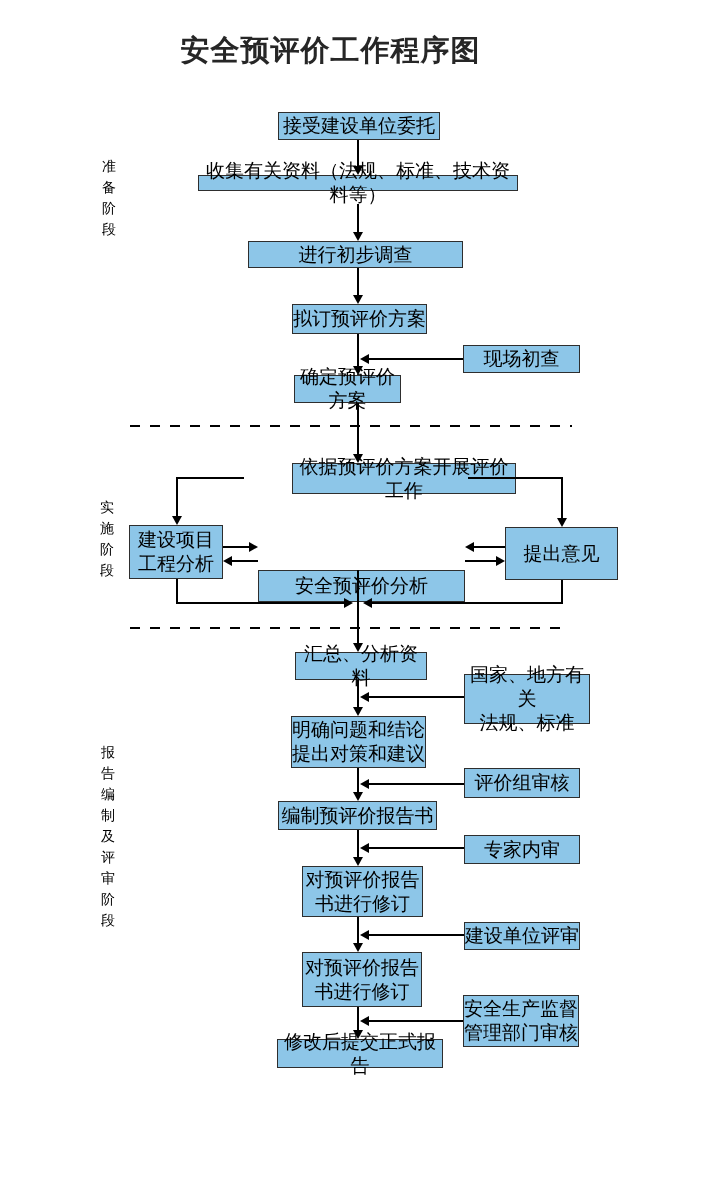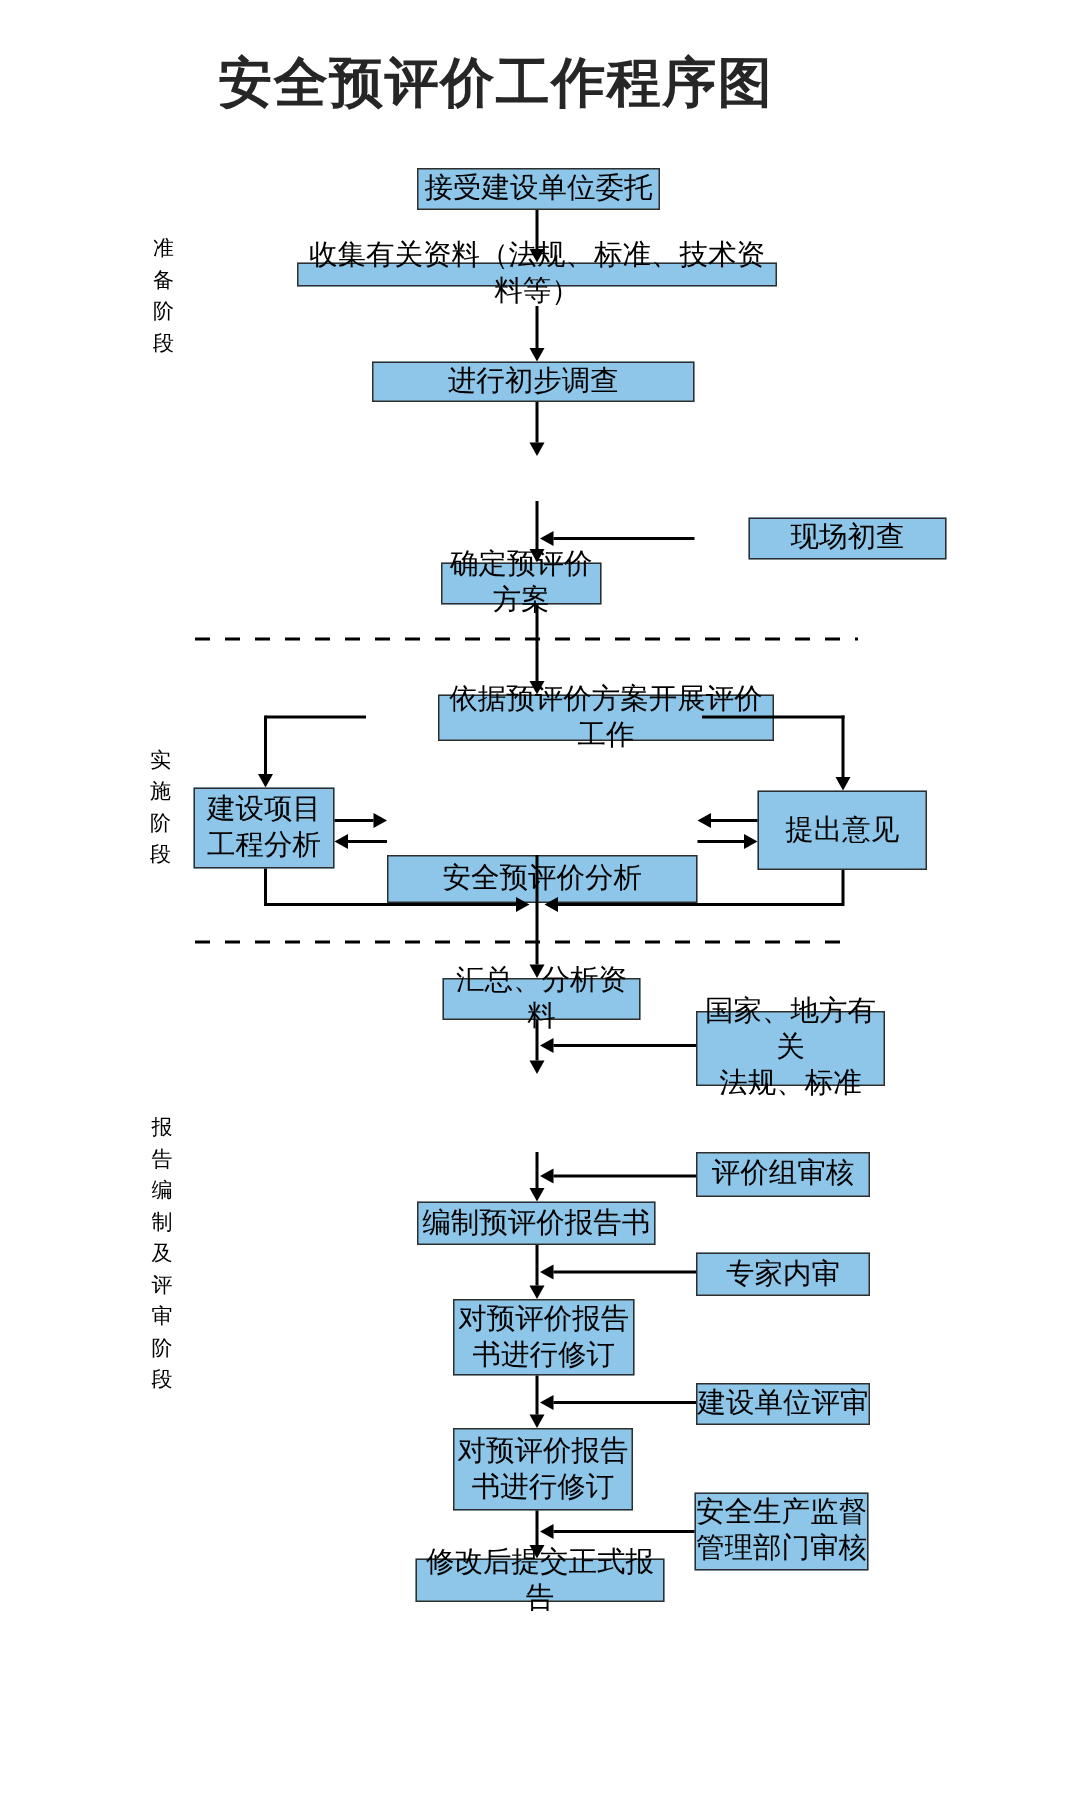--- a/index.html
+++ b/index.html
@@ -1,20 +1,20 @@
 <!DOCTYPE html>
 <html><head>
 <meta charset="utf-8">
 <style>
   html,body{margin:0;padding:0;background:#ffffff;}
   .canvas{position:relative;width:715px;height:1200px;background:#fff;overflow:hidden;
           font-family:"Liberation Serif","DejaVu Serif",serif;color:#000;}
   .title{position:absolute;left:0;top:31px;width:661px;text-align:center;
          font-family:"Liberation Sans","DejaVu Sans",sans-serif;
-         font-weight:bold;font-size:36px;color:#262626;letter-spacing:1px;}
+         font-weight:bold;font-size:29px;color:#262626;letter-spacing:1px;}
   .box{position:absolute;box-sizing:border-box;background:#8DC6E8;border:1.5px solid #2E2E2E;
        display:flex;align-items:center;justify-content:center;text-align:center;
        font-size:19px;line-height:24px;white-space:pre-line;}
   .phase{position:absolute;width:18px;text-align:center;font-size:14px;line-height:21px;
          white-space:pre-line;color:#000;}
   .vline{position:absolute;width:2.4px;background:#000;}
   .hline{position:absolute;height:2.4px;background:#000;}
   .arr{position:absolute;width:0;height:0;}
   .arr.down{border-left:5px solid transparent;border-right:5px solid transparent;border-top:9px solid #000;}
   .arr.left{border-top:5px solid transparent;border-bottom:5px solid transparent;border-right:9px solid #000;}
@@ -46,30 +46,33 @@
 审
 阶
 段</div>
 
   <div class="dash" style="left:130px;top:425px;width:442px;"></div>
   <div class="dash" style="left:130px;top:627px;width:438px;"></div>
 
   <div class="box" style="left:278px;top:112px;width:162px;height:28px;">接受建设单位委托</div>
   <div class="box" style="left:198px;top:175px;width:320px;height:16px;">收集有关资料（法规、标准、技术资料等）</div>
   <div class="box" style="left:248px;top:241px;width:215px;height:27px;">进行初步调查</div>
-  <div class="box" style="left:463px;top:345px;width:132px;height:28px;margin-left:36px;">现场初查</div>
+  <div class="box" style="left:292px;top:304px;width:135px;height:30px;">拟订预评价方案</div>
+  <div class="box" style="left:463px;top:345px;width:117px;height:28px;">现场初查</div>
   <div class="box" style="left:294px;top:375px;width:107px;height:28px;">确定预评价方案</div>
   <div class="box" style="left:244px;top:463px;width:224px;height:31px;margin-left:48px;">依据预评价方案开展评价工作</div>
   <div class="box" style="left:129px;top:525px;width:94px;height:54px;">建设项目
 工程分析</div>
   <div class="box" style="left:258px;top:570px;width:207px;height:32px;">安全预评价分析</div>
   <div class="box" style="left:505px;top:527px;width:113px;height:53px;">提出意见</div>
   <div class="box" style="left:295px;top:652px;width:132px;height:28px;">汇总、分析资料</div>
   <div class="box" style="left:464px;top:674px;width:126px;height:50px;">国家、地方有关
 法规、标准</div>
+  <div class="box" style="left:291px;top:716px;width:135px;height:52px;">明确问题和结论
+提出对策和建议</div>
   <div class="box" style="left:464px;top:768px;width:116px;height:30px;">评价组审核</div>
   <div class="box" style="left:278px;top:801px;width:159px;height:29px;">编制预评价报告书</div>
   <div class="box" style="left:464px;top:835px;width:116px;height:29px;">专家内审</div>
   <div class="box" style="left:302px;top:866px;width:121px;height:51px;">对预评价报告
 书进行修订</div>
   <div class="box" style="left:464px;top:922px;width:116px;height:28px;">建设单位评审</div>
   <div class="box" style="left:302px;top:952px;width:120px;height:55px;">对预评价报告
 书进行修订</div>
   <div class="box" style="left:463px;top:995px;width:116px;height:52px;">安全生产监督
 管理部门审核</div>

